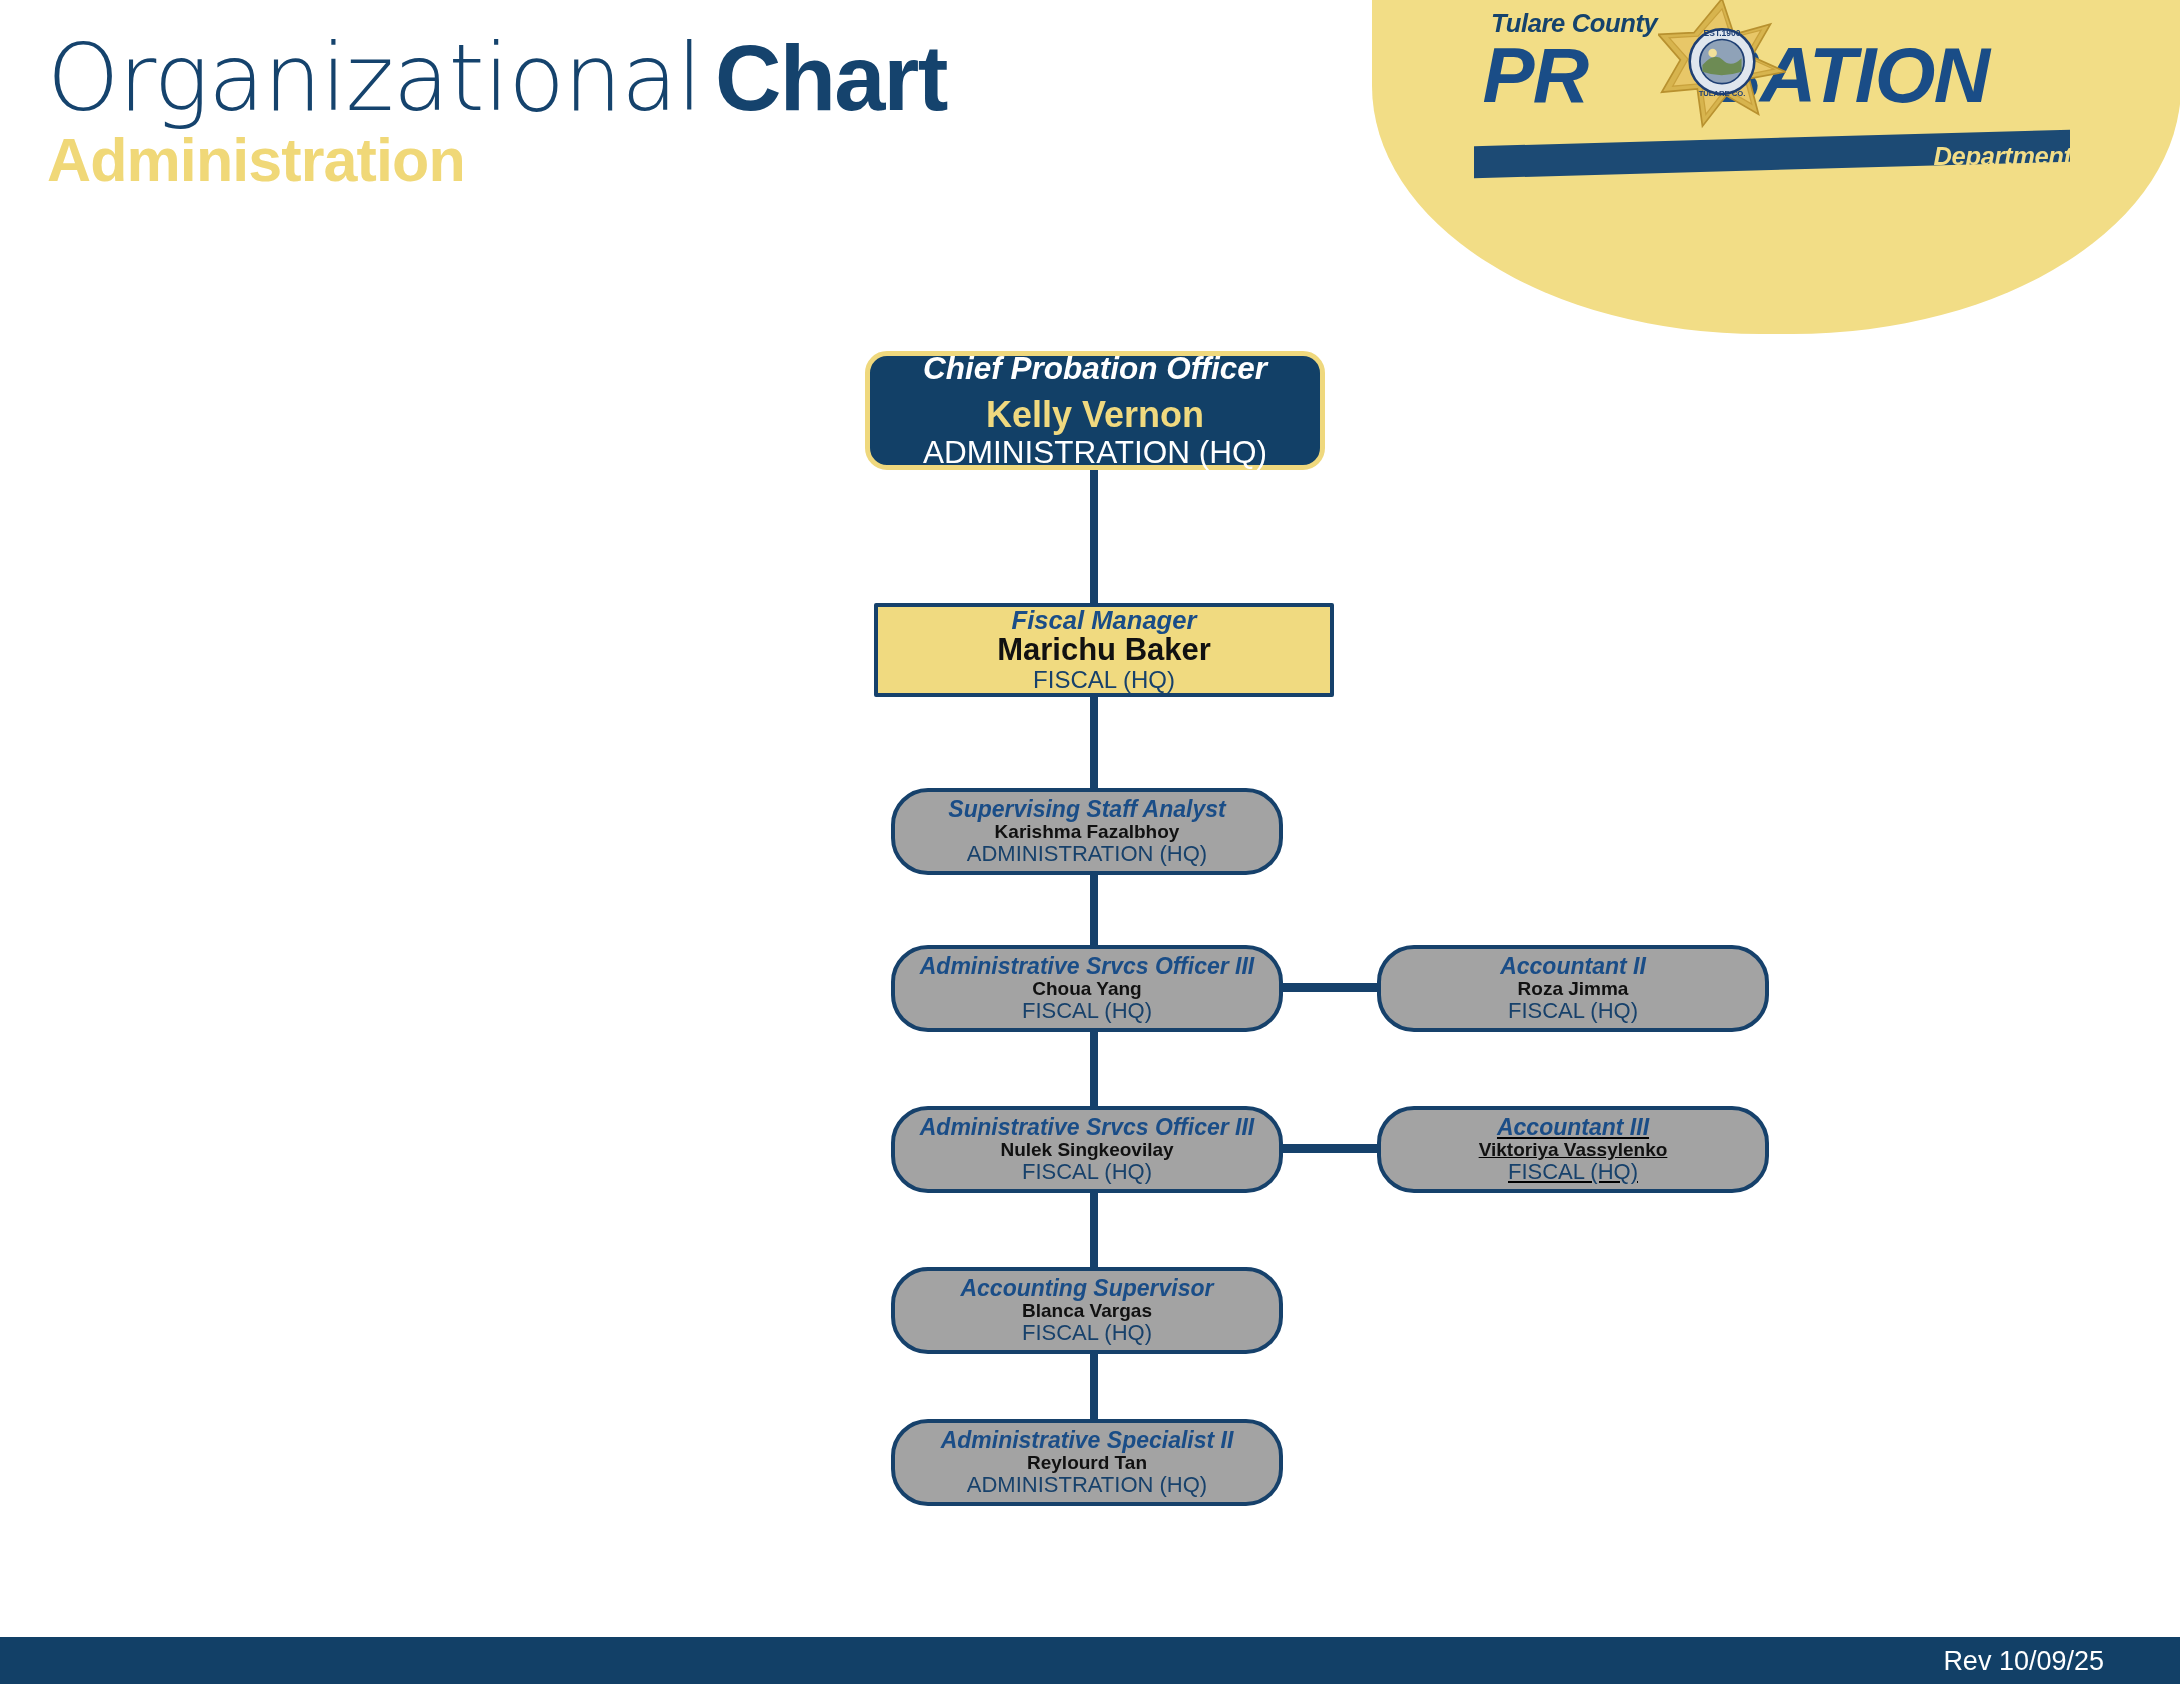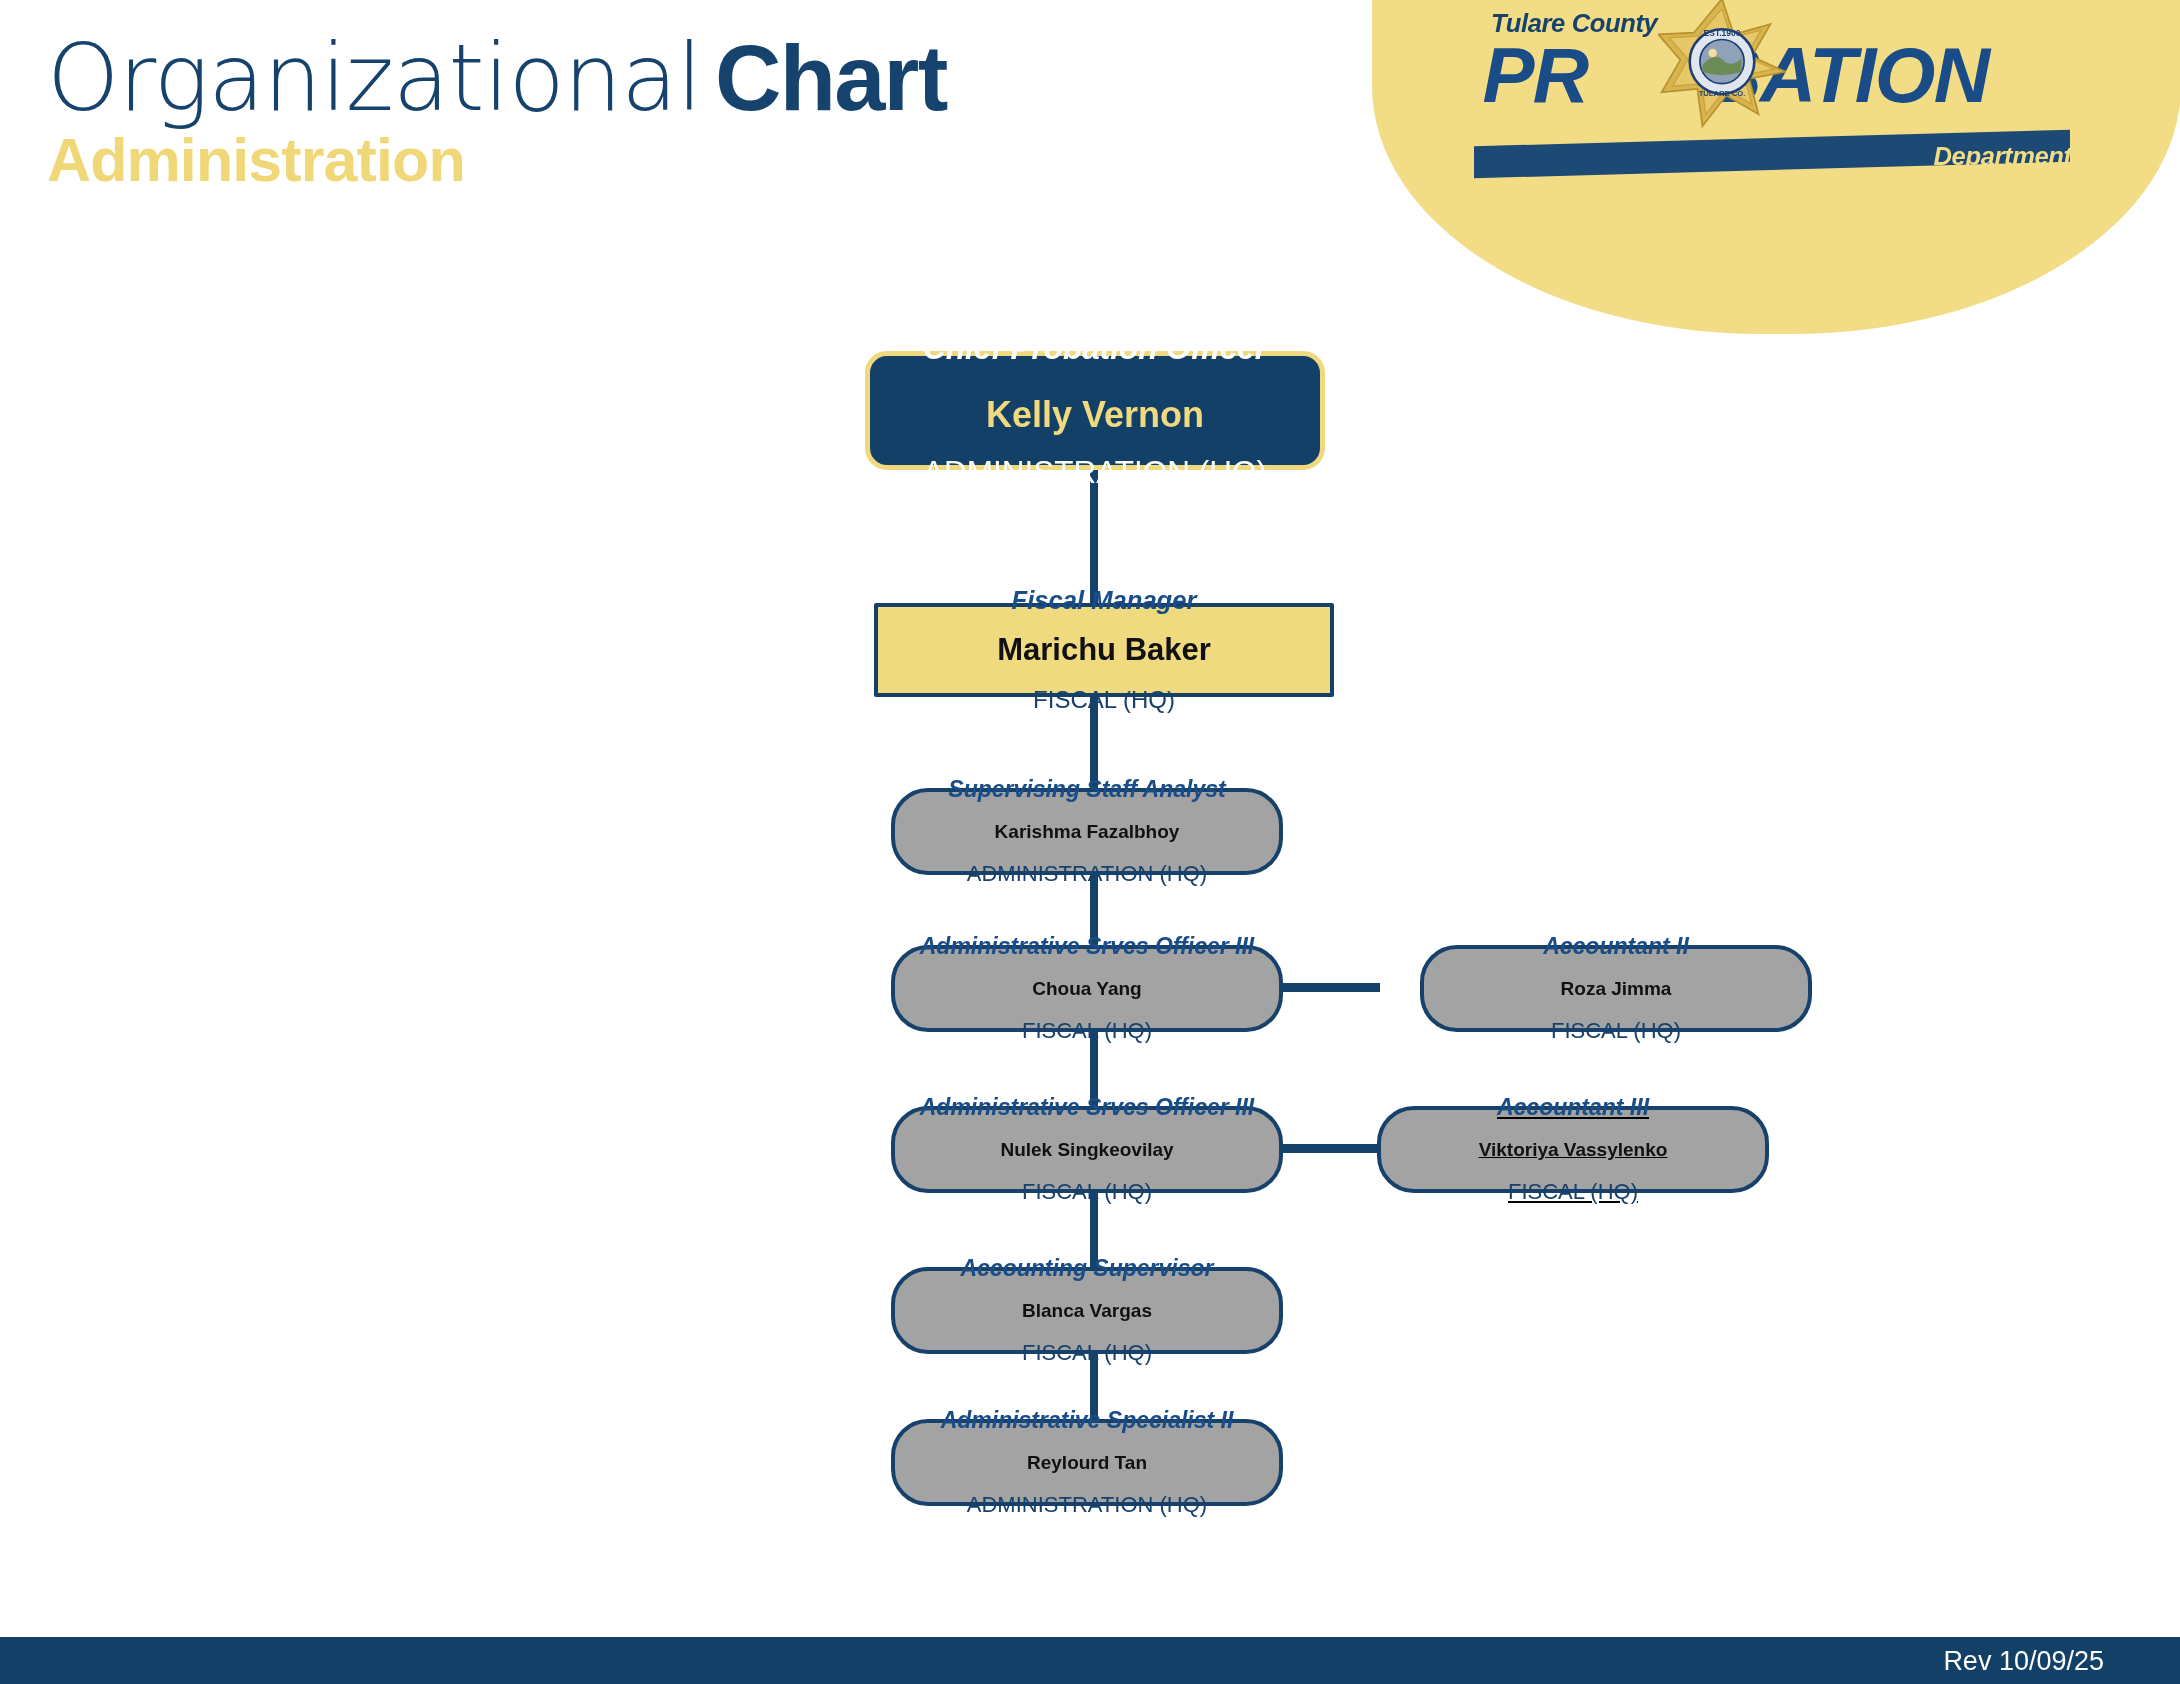--- a/index.html
+++ b/index.html
@@ -141,21 +141,20 @@
   .node {
     position: absolute;
     box-sizing: border-box;
     z-index: 2;
     display: flex;
     flex-direction: column;
     align-items: center;
     justify-content: center;
     text-align: center;
     padding: 5.1px 15.3px;
-    gap: 20px;
   }
   .node .role {
     font-weight: 800;
     font-style: italic;
     line-height: 1.06;
     white-space: nowrap;
   }
   .node .person {
     font-weight: 700;
     line-height: 1.06;
@@ -277,21 +276,21 @@
       <div class="person">Karishma Fazalbhoy</div>
       <div class="unit">ADMINISTRATION (HQ)</div>
     </div>
 
     <div class="node plain" style="left:891px; top:945px; width:392px; height:87px;">
       <div class="role">Administrative Srvcs Officer III</div>
       <div class="person">Choua Yang</div>
       <div class="unit">FISCAL (HQ)</div>
     </div>
 
-    <div class="node plain" style="left:1420px; top:945px; width:392px; height:87px;">
+    <div class="node plain" style="left:1377px; top:945px; width:392px; height:87px;">
       <div class="role">Accountant II</div>
       <div class="person">Roza Jimma</div>
       <div class="unit">FISCAL (HQ)</div>
     </div>
 
     <div class="node plain" style="left:891px; top:1106px; width:392px; height:87px;">
       <div class="role">Administrative Srvcs Officer III</div>
       <div class="person">Nulek Singkeovilay</div>
       <div class="unit">FISCAL (HQ)</div>
     </div>

